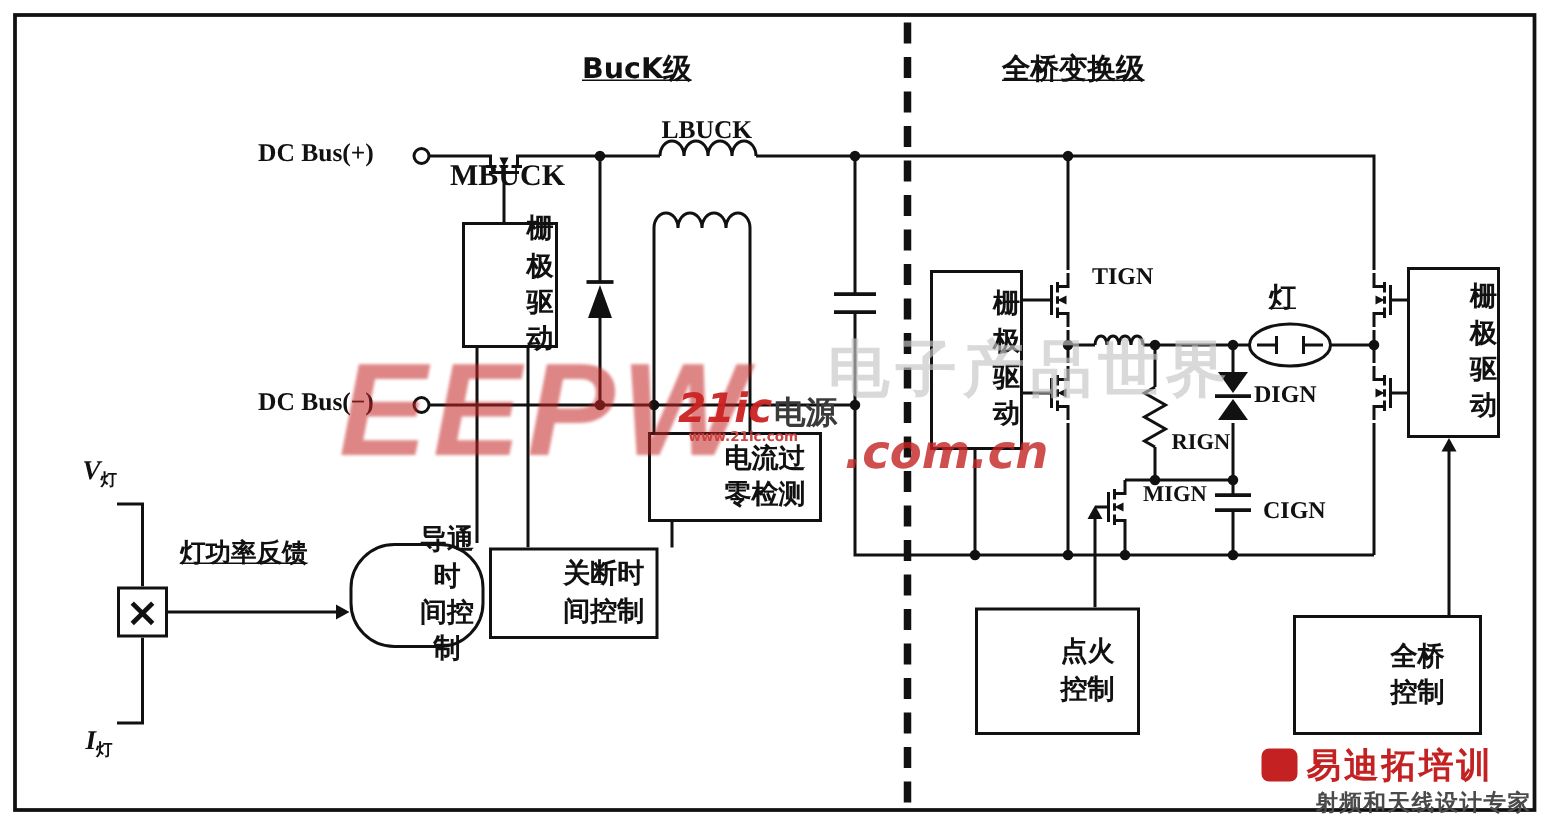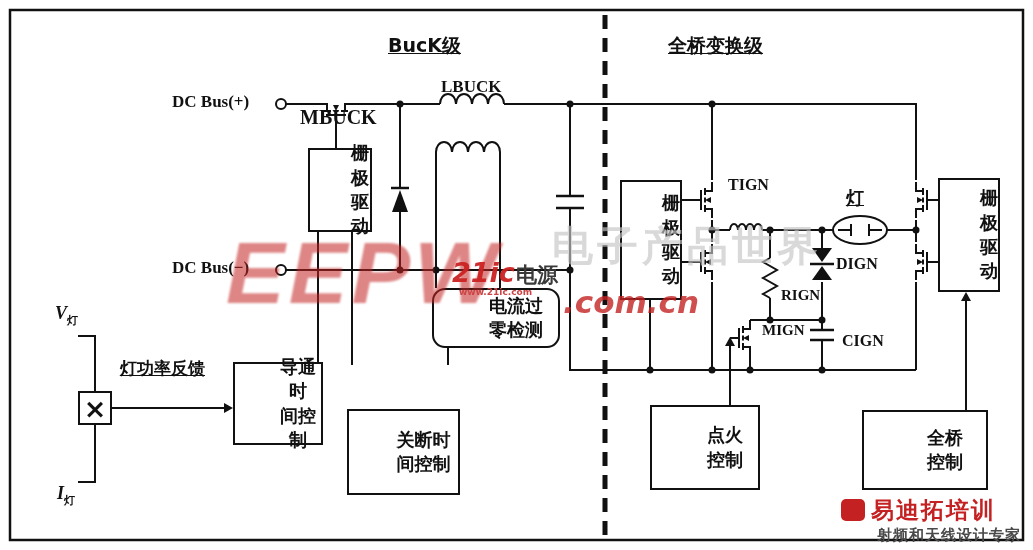--- a/index.html
+++ b/index.html
@@ -173,25 +173,25 @@
         <circle cx="822" cy="320" r="3.5"></circle>
       <circle cx="650" cy="370" r="3.5"></circle>
         <circle cx="712" cy="370" r="3.5"></circle>
         <circle cx="750" cy="370" r="3.5"></circle>
       <circle cx="822" cy="370" r="3.5"></circle>
     </g>
   </svg>
 
   <div class="cbox" style="left:308px;top:148px;width:64px;height:84px;">栅极
 驱动</div>
-  <div class="cbox" style="left:432px;top:288px;width:128px;height:60px;border-radius:13px;">电流过
+  <div class="cbox" style="left:432px;top:288px;width:116px;height:60px;">电流过
 零检测</div>
-  <div class="cbox" style="left:233px;top:362px;width:90px;height:83px;">导通时
+  <div class="cbox" style="left:233px;top:362px;width:90px;height:70px;border-radius:30px;">导通时
 间控制</div>
-  <div class="cbox" style="left:347px;top:365px;width:113px;height:86px;margin-top:44px;">关断时
+  <div class="cbox" style="left:326px;top:365px;width:113px;height:61px;">关断时
 间控制</div>
   <div class="cbox" style="left:620px;top:180px;width:62px;height:120px;">栅极
 驱动</div>
   <div class="cbox" style="left:938px;top:178px;width:62px;height:114px;">栅极
 驱动</div>
   <div class="cbox" style="left:650px;top:405px;width:110px;height:85px;">点火
 控制</div>
   <div class="cbox" style="left:862px;top:410px;width:126px;height:80px;">全桥
 控制</div>
 

